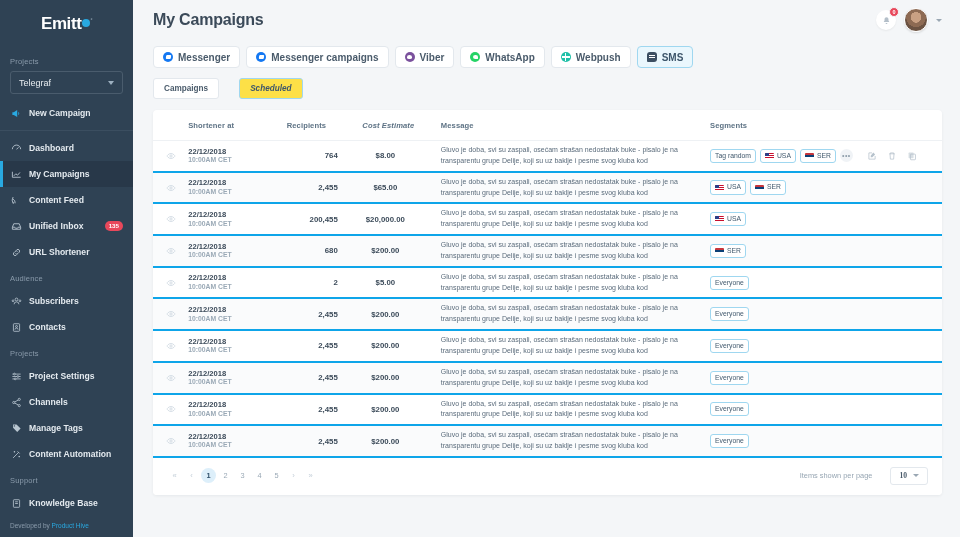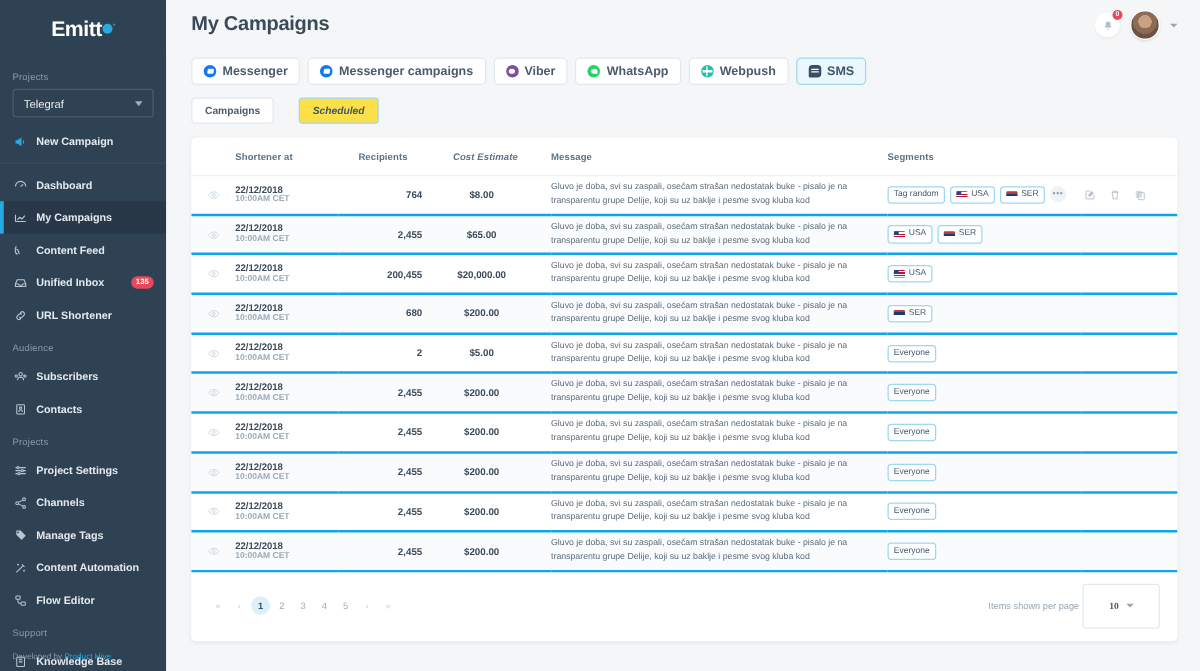--- a/index.html
+++ b/index.html
@@ -173,24 +173,24 @@
     display: flex; align-items: center; justify-content: space-between;
     padding: 9px 14px 10px 14px; background: #fff;
   }
   .pager { display: flex; align-items: center; gap: 2px; }
   .pg {
     min-width: 15px; height: 15px; border-radius: 50%; display: flex;
     align-items: center; justify-content: center; font-size: 7.4px; color: #9aa9b6; cursor: pointer;
   }
   .pg.active { background: #ddeffa; color: #30506b; font-weight: bold; }
   .pg.arrow { color: #c3ced8; font-size: 7.6px; }
-  .per-page { display: flex; align-items: center; gap: 3px; }
+  .per-page { display: flex; align-items: center; gap: 18px; }
   .per-page .lbl { font-size: 7.4px; color: #97a6b3; }
   .per-sel {
-    border: 1px solid #e3e8ed; border-radius: 3px; height: 36px; padding: 0 20px;
+    border: 1px solid #e3e8ed; border-radius: 3px; height: 18px; padding: 0 8px;
     display: flex; align-items: center; gap: 6px; font-size: 7.6px; color: #4a5b6b; font-weight: bold; font-family: Liberation Serif, serif;
   }
 </style>
 </head>
 <body>
 
 <div class="app">
 
   <aside class="sidebar">
     <div class="logo-wrap">
@@ -333,30 +333,20 @@
       <span class="ico">
           <svg width="11" height="11" viewBox="0 0 16 16" fill="none" stroke="currentColor" stroke-width="1.2">
             <path d="M3 13L11 5"></path>
             <path d="M9.5 3.5l3 3"></path>
             <path d="M5 3v2M4 4h2M12 10v2M11 11h2"></path>
           </svg>
         </span>
       <span>Content Automation</span>
     </div>
 
-    <div class="nav-item">
-      <span class="ico">
-          <svg width="11" height="11" viewBox="0 0 16 16" fill="none" stroke="currentColor" stroke-width="1.2">
-            <rect x="2.5" y="2.5" width="5" height="4" rx="1"></rect>
-            <rect x="8.5" y="9.5" width="5" height="4" rx="1"></rect>
-            <path d="M5 6.5v3a1.5 1.5 0 0 0 1.5 1.5h2"></path>
-          </svg>
-        </span>
-      <span>Flow Editor</span>
-    </div>
 
     <div class="sec-label">Support</div>
 
     <div class="nav-item">
       <span class="ico">
           <svg width="11" height="11" viewBox="0 0 16 16" fill="none" stroke="currentColor" stroke-width="1.2">
             <rect x="3.5" y="2.5" width="9" height="11" rx="1"></rect>
             <path d="M6 5.5h4M6 8h4"></path>
           </svg>
         </span>

